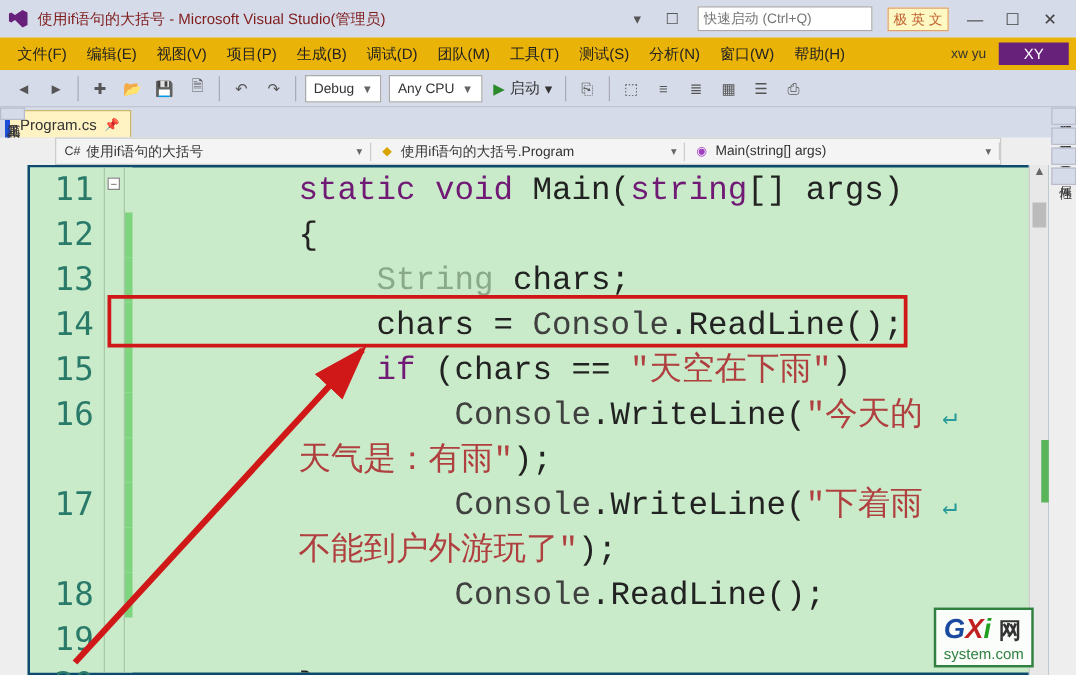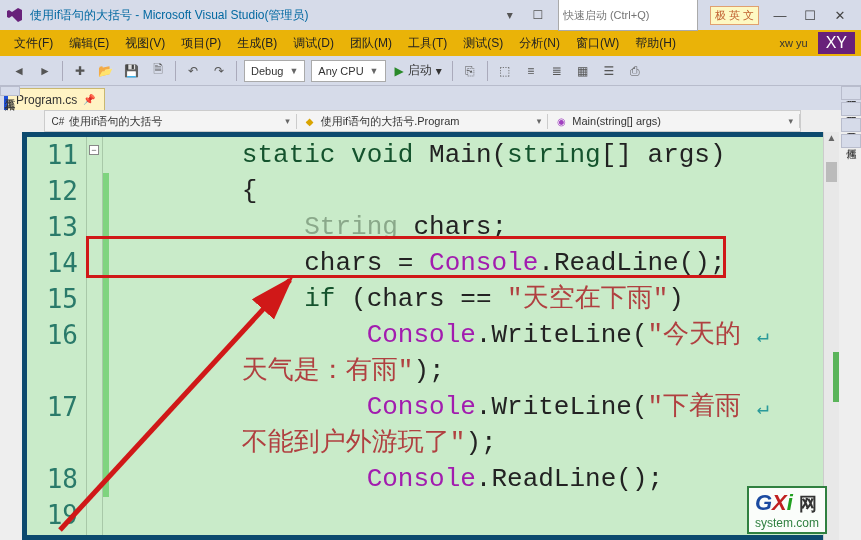--- a/index.html
+++ b/index.html
@@ -1,33 +1,33 @@
 <!DOCTYPE html>
 <html><head>
 <meta charset="utf-8">
 <style>
 * { margin: 0; padding: 0; box-sizing: border-box; }
 body { font-family: "Microsoft YaHei", "Segoe UI", sans-serif; font-size: 12px; background: #eee; width: 861px; height: 540px; overflow: hidden; position: relative; }
 
 
 .titlebar { height: 30px; background: #d6dbe9; display: flex; align-items: center; padding: 0 6px; }
 .titlebar .vs-icon { width: 18px; height: 18px; display: flex; align-items: center; justify-content: center; margin-right: 6px; }
-.titlebar .title-text { font-size: 12px; color: #0369a1; flex: 0 0 auto; }
+.titlebar .title-text { font-size: 12px; color: #7f1d1d; flex: 0 0 auto; }
 .titlebar .spacer { flex: 1; }
 .titlebar .tb-icon { width: 20px; height: 20px; margin: 0 4px; display: flex; align-items: center; justify-content: center; color: #555; }
-.titlebar .quicklaunch { width: 140px; height: 32px; border: 1px solid #aaa; background: #fff; padding: 0 4px; font-size: 11px; color: #999; margin: 0 6px; }
+.titlebar .quicklaunch { width: 140px; height: 20px; border: 1px solid #aaa; background: #fff; padding: 0 4px; font-size: 11px; color: #999; margin: 0 6px; }
 .titlebar .ime-badge { border: 1px solid #e0a070; color: #c06030; background: #fef9c3; padding: 1px 4px; font-size: 11px; margin: 0 6px; }
 .titlebar .win-btn { width: 30px; height: 24px; display: flex; align-items: center; justify-content: center; color: #444; font-size: 13px; }
 
 
 .menubar { height: 26px; background: #eab308; display: flex; align-items: center; padding: 0 6px; }
 .menuitem { padding: 2px 8px; color: #222; font-size: 12px; }
 .menubar .spacer { flex: 1; }
 .user-badge { color: #333; padding: 2px 6px; font-size: 11px; }
-.user-initials { background: #68217a; color: #fff; padding: 2px 8px; font-size: 16px; margin-left: 4px; }
+.user-initials { background: #68217a; color: #fff; padding: 2px 20px; font-size: 12px; margin-left: 4px; }
 
 
 .toolbar { height: 30px; background: #d6dbe9; display: flex; align-items: center; padding: 0 6px; border-bottom: 1px solid #b8bccc; }
 .tbtn { width: 24px; height: 24px; display: flex; align-items: center; justify-content: center; margin: 0 1px; color: #555; }
 .tsep { width: 1px; height: 20px; background: #aab; margin: 0 4px; }
 .tdrop { height: 22px; border: 1px solid #aaa; background: #fff; display: flex; align-items: center; padding: 0 6px; font-size: 11px; color: #333; margin: 0 3px; }
 .tdrop .caret { margin-left: 6px; color: #666; font-size: 9px; }
 .start-btn { display: flex; align-items: center; color: #333; padding: 0 6px; }
 .start-btn .play { color: #2a8a2a; margin-right: 4px; }
 
@@ -41,33 +41,33 @@
 .ctx-seg { flex: 1; border-right: 1px solid #ccc; display: flex; align-items: center; padding: 0 6px; color: #333; }
 .ctx-seg .tiny-icon { width: 14px; height: 14px; margin-right: 4px; display: inline-flex; align-items: center; justify-content: center; font-size: 10px; }
 .ctx-seg .caret { margin-left: auto; color: #666; font-size: 9px; }
 
 
 .left-tool { position: absolute; left: 0; top: 86px; width: 20px; background: #d6dbe9; color: #333; font-size: 11px; writing-mode: vertical-rl; text-orientation: upright; padding: 4px 2px; border: 1px solid #b8bccc; }
 .right-tools { position: absolute; right: 0; top: 86px; width: 20px; display: flex; flex-direction: column; }
 .right-tool { background: #d6dbe9; color: #333; font-size: 10px; writing-mode: vertical-rl; padding: 6px 2px; border: 1px solid #b8bccc; margin-bottom: 2px; text-align: center; }
 
 
-.editor-wrap { position: absolute; left: 22px; right: 22px; top: 132px; bottom: 0; background: #c9ebc9; display: flex; border: 5px solid #0c4a6e; }
+.editor-wrap { position: absolute; left: 22px; right: 22px; top: 132px; bottom: 0; background: #c9ebc9; display: flex; border: 2px solid #0c4a6e; }
 .gutter { width: 60px; background: #c9ebc9; color: #2a7a6a; font-family: Consolas, monospace; font-size: 26px; text-align: right; padding-right: 8px; border-right: 1px solid #a8c8a8; }
 .gutter .ln { height: 36px; line-height: 36px; }
 .fold-col { width: 16px; background: #c9ebc9; border-right: 1px solid #a8c8a8; position: relative; }
 .fold-col .fold-marker { position: absolute; top: 8px; left: 2px; width: 10px; height: 10px; border: 1px solid #888; background: #fff; font-size: 9px; line-height: 9px; text-align: center; color: #555; }
 .change-col { width: 6px; background: #c9ebc9; }
 .change-col .chg { height: 36px; }
 .change-col .chg.mod { background: #7fd47f; }
 .code-col { flex: 1; font-family: Consolas, "Courier New", monospace; font-size: 26px; line-height: 36px; color: #222; padding-left: 8px; white-space: pre; position: relative; overflow: hidden; }
 .code-col .line { height: 36px; }
-.kw { color: #14532d; }
+.kw { color: #701a75; }
 .str { color: #b04040; }
-.cls { color: #a21caf; }
+.cls { color: #404040; }
 .faded { color: #8aa88a; }
 .wrap-glyph { color: #2a9a9a; font-size: 20px; }
 
 .highlight-box { position: absolute; border: 3px solid #d01818; pointer-events: none; }
 .arrow-svg { position: absolute; pointer-events: none; }
 
 
 .vscroll { position: absolute; right: 22px; top: 132px; bottom: 0; width: 16px; background: #e8e8e8; border-left: 1px solid #ccc; }
 .vscroll .thumb { position: absolute; top: 30px; left: 2px; right: 2px; height: 20px; background: #bbb; }
 .vscroll .arrow { height: 16px; text-align: center; font-size: 10px; color: #666; }

